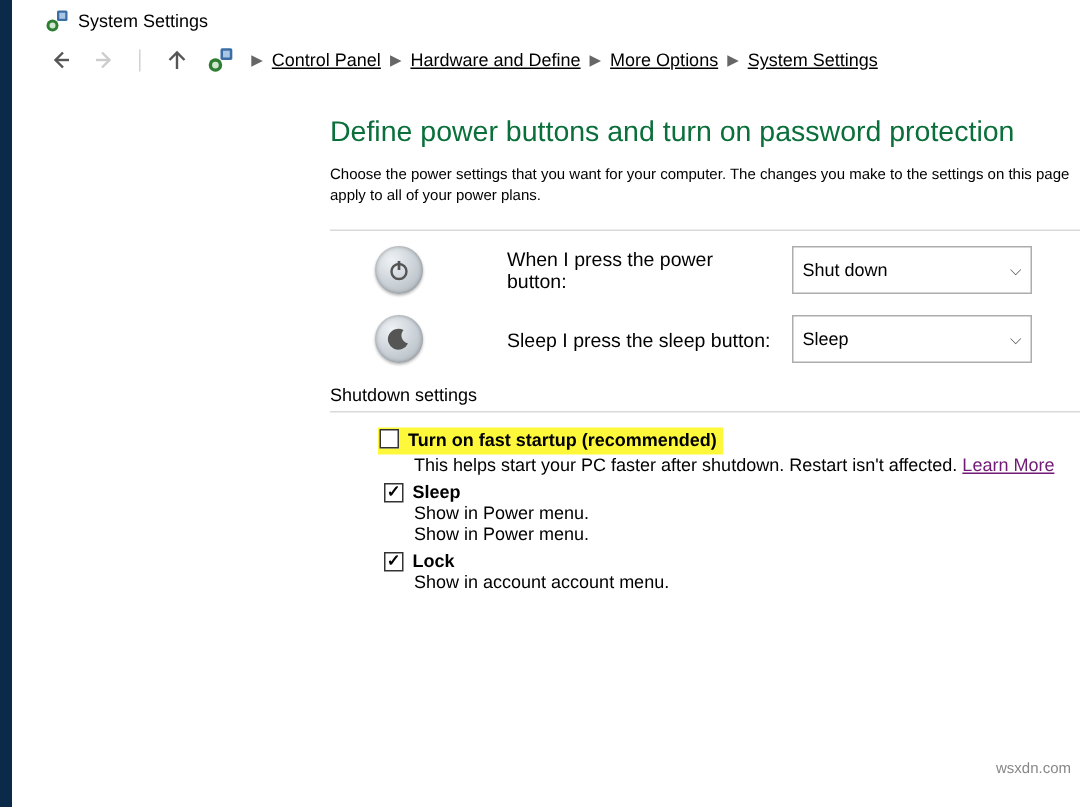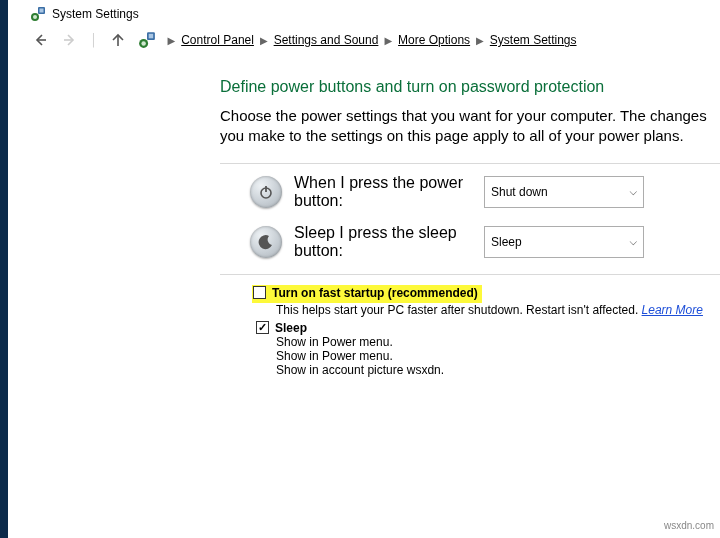--- a/index.html
+++ b/index.html
@@ -52,25 +52,25 @@
       font-size: 12px;
     }
     .breadcrumb span.crumb { cursor: default; text-decoration: underline; }
     .breadcrumb span.chev { color: #666; padding: 0 2px; font-size: 10px; }
     .content {
       padding: 18px 0 0 220px;
     }
     h1.page-title {
       color: #0a6f3a;
       font-weight: 400;
-      font-size: 16px;
+      font-size: 19px;
       margin: 0 0 10px 0;
     }
     .intro {
-      font-size: 15px;
+      font-size: 10px;
       margin-bottom: 16px;
       color: #000;
       line-height: 1.35;
     }
     .section-label {
       font-size: 12px;
       margin: 0 0 4px 0;
     }
     .section-rule {
       border: 0;
@@ -86,21 +86,22 @@
     .round-icon {
       width: 32px; height: 32px;
       border-radius: 50%;
       background: radial-gradient(circle at 35% 30%, #eef2f5 0%, #c8cfd5 55%, #a9b0b6 100%);
       box-shadow: inset 0 0 3px rgba(0,0,0,0.35), 0 1px 2px rgba(0,0,0,0.3);
       display: flex; align-items: center; justify-content: center;
       color: #444;
     }
     .row-label {
       width: 178px;
-      font-size: 16px;
+      font-size: 13px;
+      margin-left: 44px;
     }
     .dropdown {
       width: 160px;
       height: 24px;
       border: 1px solid #adadad;
       display: flex;
       align-items: center;
       justify-content: space-between;
       padding: 15px 6px;
       font-size: 12px;
@@ -138,25 +139,25 @@
     .bold { font-weight: 600; }
     .sub-desc {
       margin-left: 56px;
       font-size: 12px;
     }
     .check-line-hl {
       display: inline-flex;
       align-items: flex-start;
       gap: 6px;
     }
-    a.learnmore { color: #1d4ed8; text-decoration: underline; cursor: pointer; font-style: italic; }
+    a.learnmore { color: #701a75; text-decoration: underline; cursor: pointer; }
     .watermark {
       position: absolute;
       right: 6px;
-      bottom: 7px;
+      bottom: 20px;
       font-size: 10px;
       color: #888;
     }
   </style>
 </head>
 <body>
 
 <div class="left-strip"></div>
 
 <div class="window-title">
@@ -196,21 +197,21 @@
       <circle cx="5" cy="11" r="4" fill="#2e7d32"></circle>
       <circle cx="5" cy="11" r="2" fill="#cfe8cf"></circle>
       <rect x="8" y="1" width="7" height="7" rx="1" fill="#3b6ea5"></rect>
       <rect x="9.5" y="2.5" width="4" height="4" fill="#a9c6e4"></rect>
     </svg>
   </span>
   <span class="breadcrumb">
     <span class="chev">▶</span>
     <span class="crumb">Control Panel</span>
     <span class="chev">▶</span>
-    <span class="crumb">Settings and Sound</span>
+    <span class="crumb">Hardware and Define</span>
     <span class="chev">▶</span>
     <span class="crumb">More Options</span>
     <span class="chev">▶</span>
     <span class="crumb">System Settings</span>
   </span>
 </div>
 
 <div class="content">
   <h1 class="page-title">Define power buttons and turn on password protection</h1>
   <div class="intro">Choose the power settings that you want for your computer. The changes you make to the settings on this page apply to all of your power plans.</div>
@@ -238,20 +239,21 @@
         </svg>
     </span>
     <span class="row-label">Sleep I press the sleep button:</span>
     <div class="dropdown">
       <span>Sleep</span>
       <span class="chev">⌵</span>
     </div>
   </div>
 
   <div class="shutdown-block">
+    <div class="section-label">Shutdown settings</div>
     <hr class="section-rule">
 
     <div class="highlight">
       <span class="check-line-hl">
         <span class="checkbox"></span>
         <span class="bold">Turn on fast startup (recommended)</span>
       </span>
     </div>
     <div class="sub-desc">
       <span>This helps start your PC faster after shutdown. Restart isn't affected.</span>
@@ -259,17 +261,21 @@
     </div>
 
     <div class="check-line">
       <span class="checkbox checked"></span>
       <span class="bold">Sleep</span>
     </div>
     <div class="sub-desc">Show in Power menu.</div>
 
     <div class="sub-desc">Show in Power menu.</div>
 
-    <div class="sub-desc">Show in account picture wsxdn.</div>
+    <div class="check-line">
+      <span class="checkbox checked"></span>
+      <span class="bold">Lock</span>
+    </div>
+    <div class="sub-desc">Show in account account menu.</div>
   </div>
 </div>
 
 <div class="watermark">wsxdn.com</div>
 
 </body></html>

